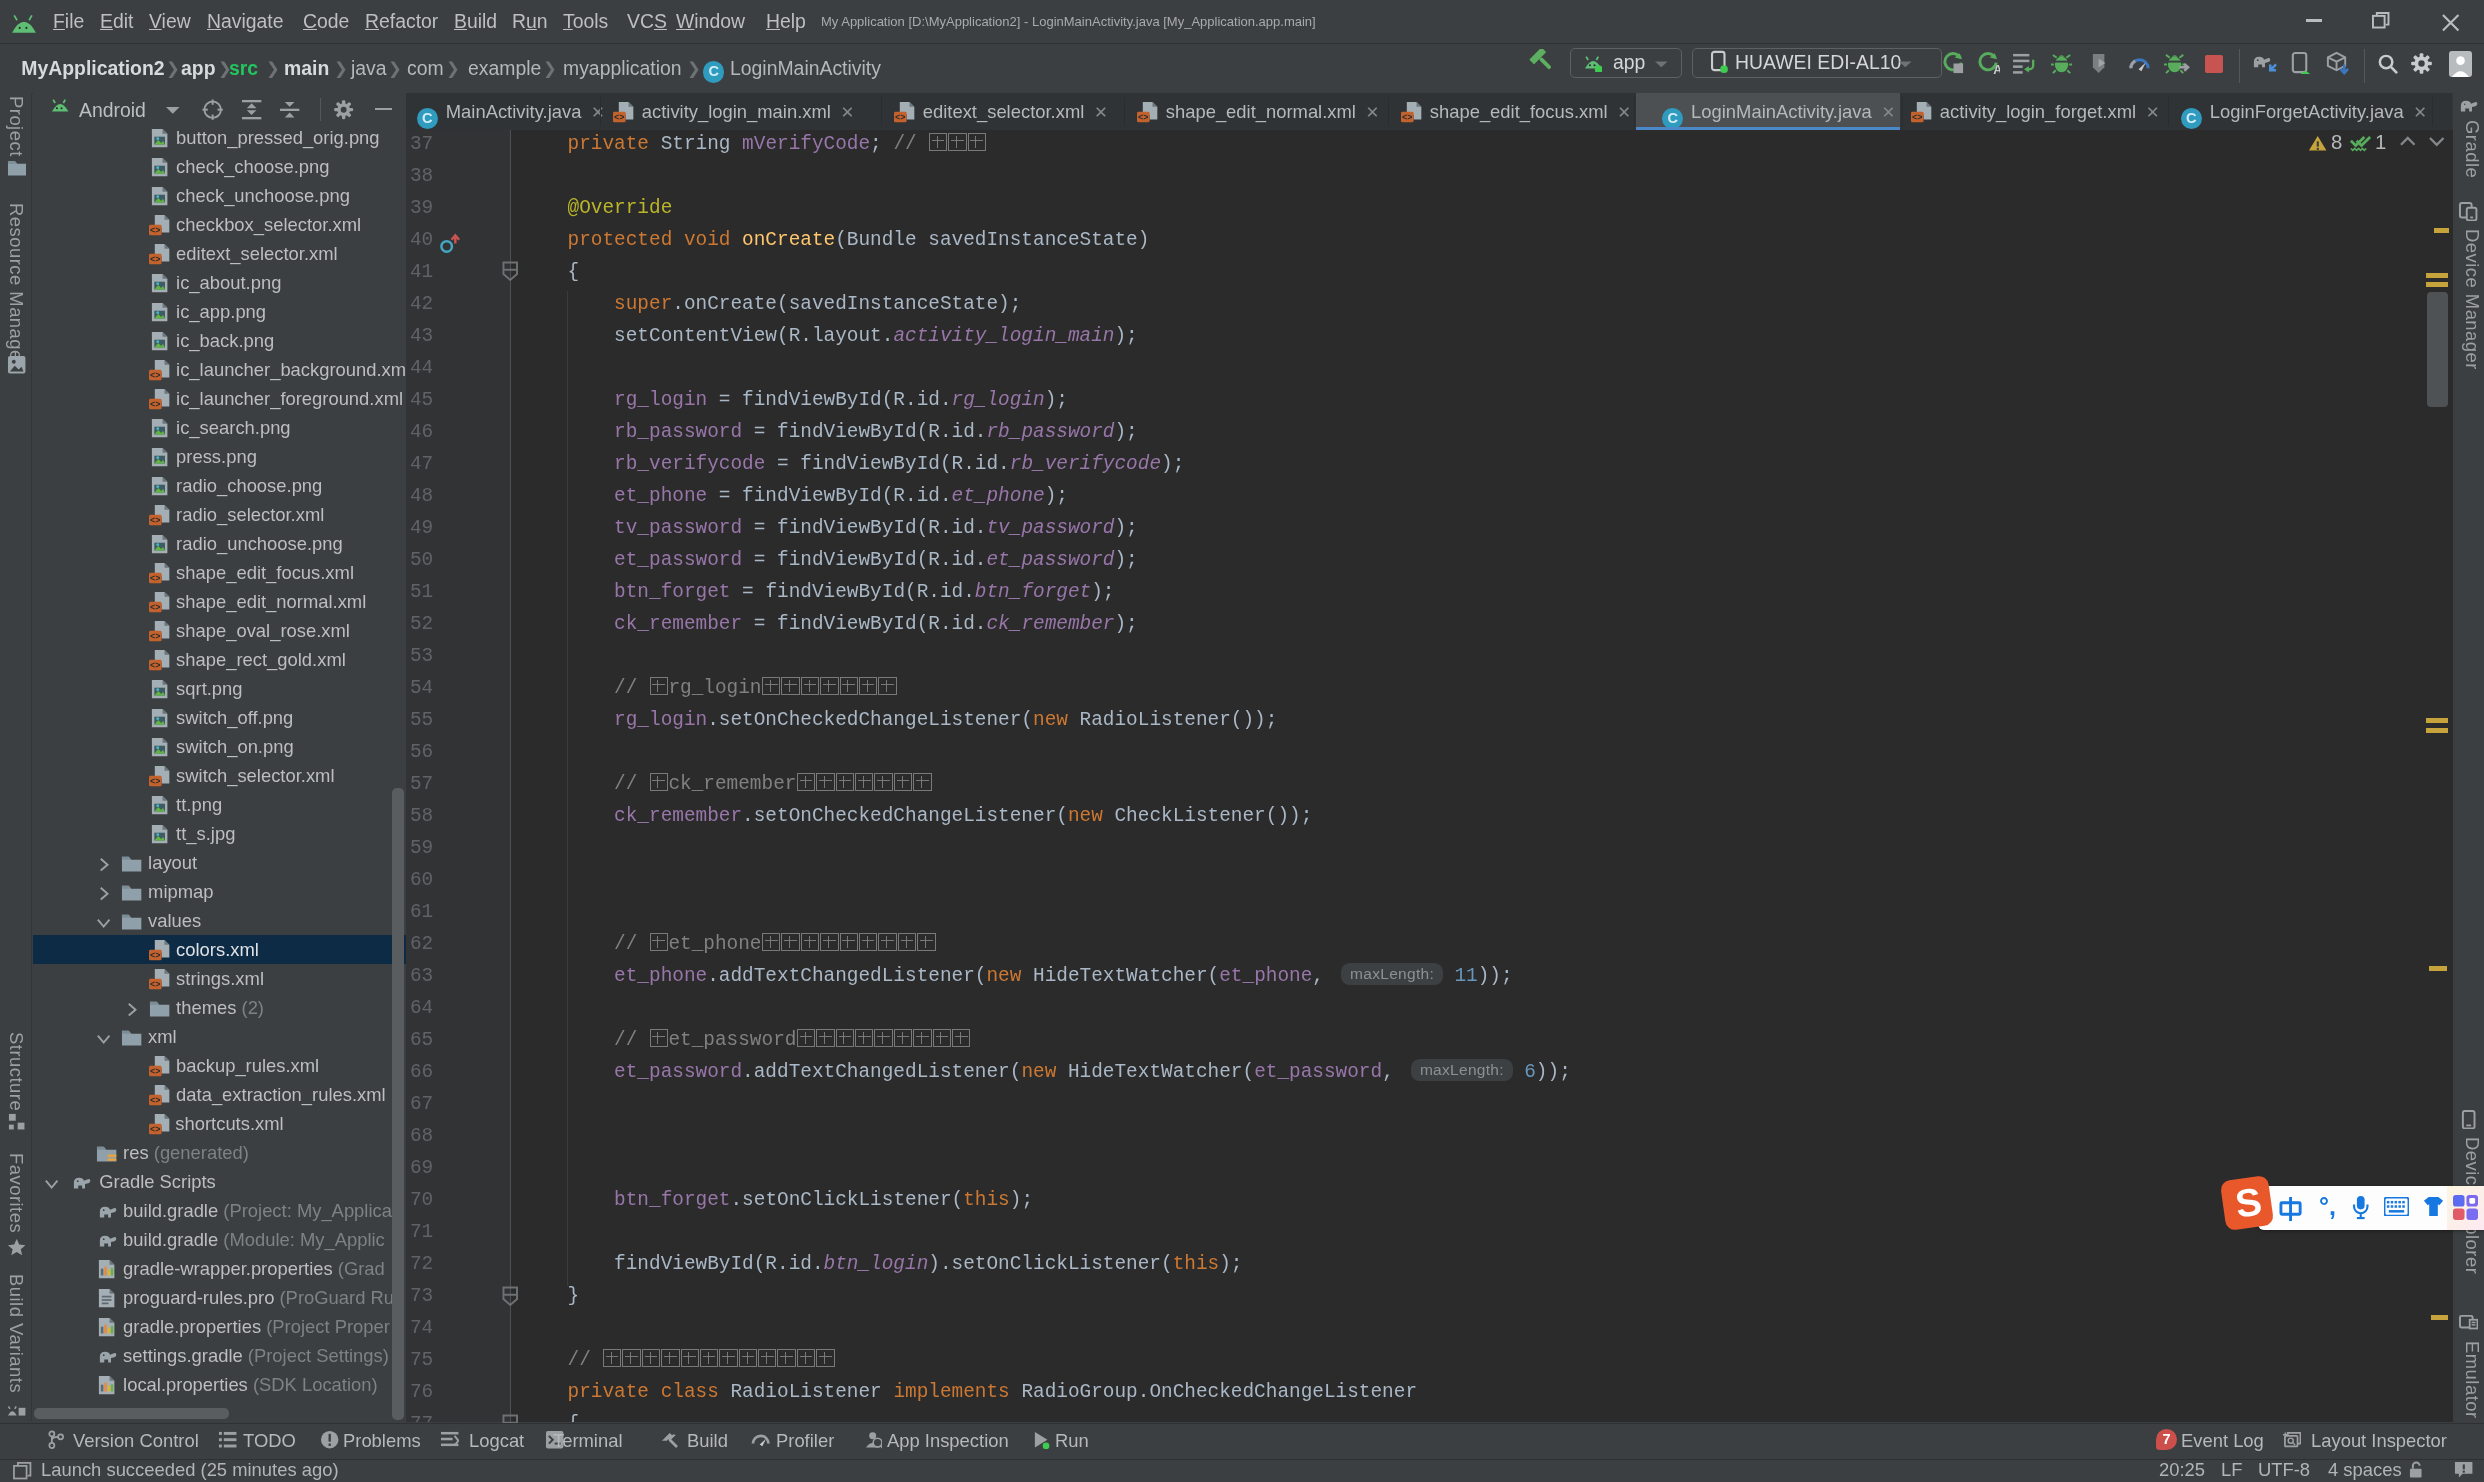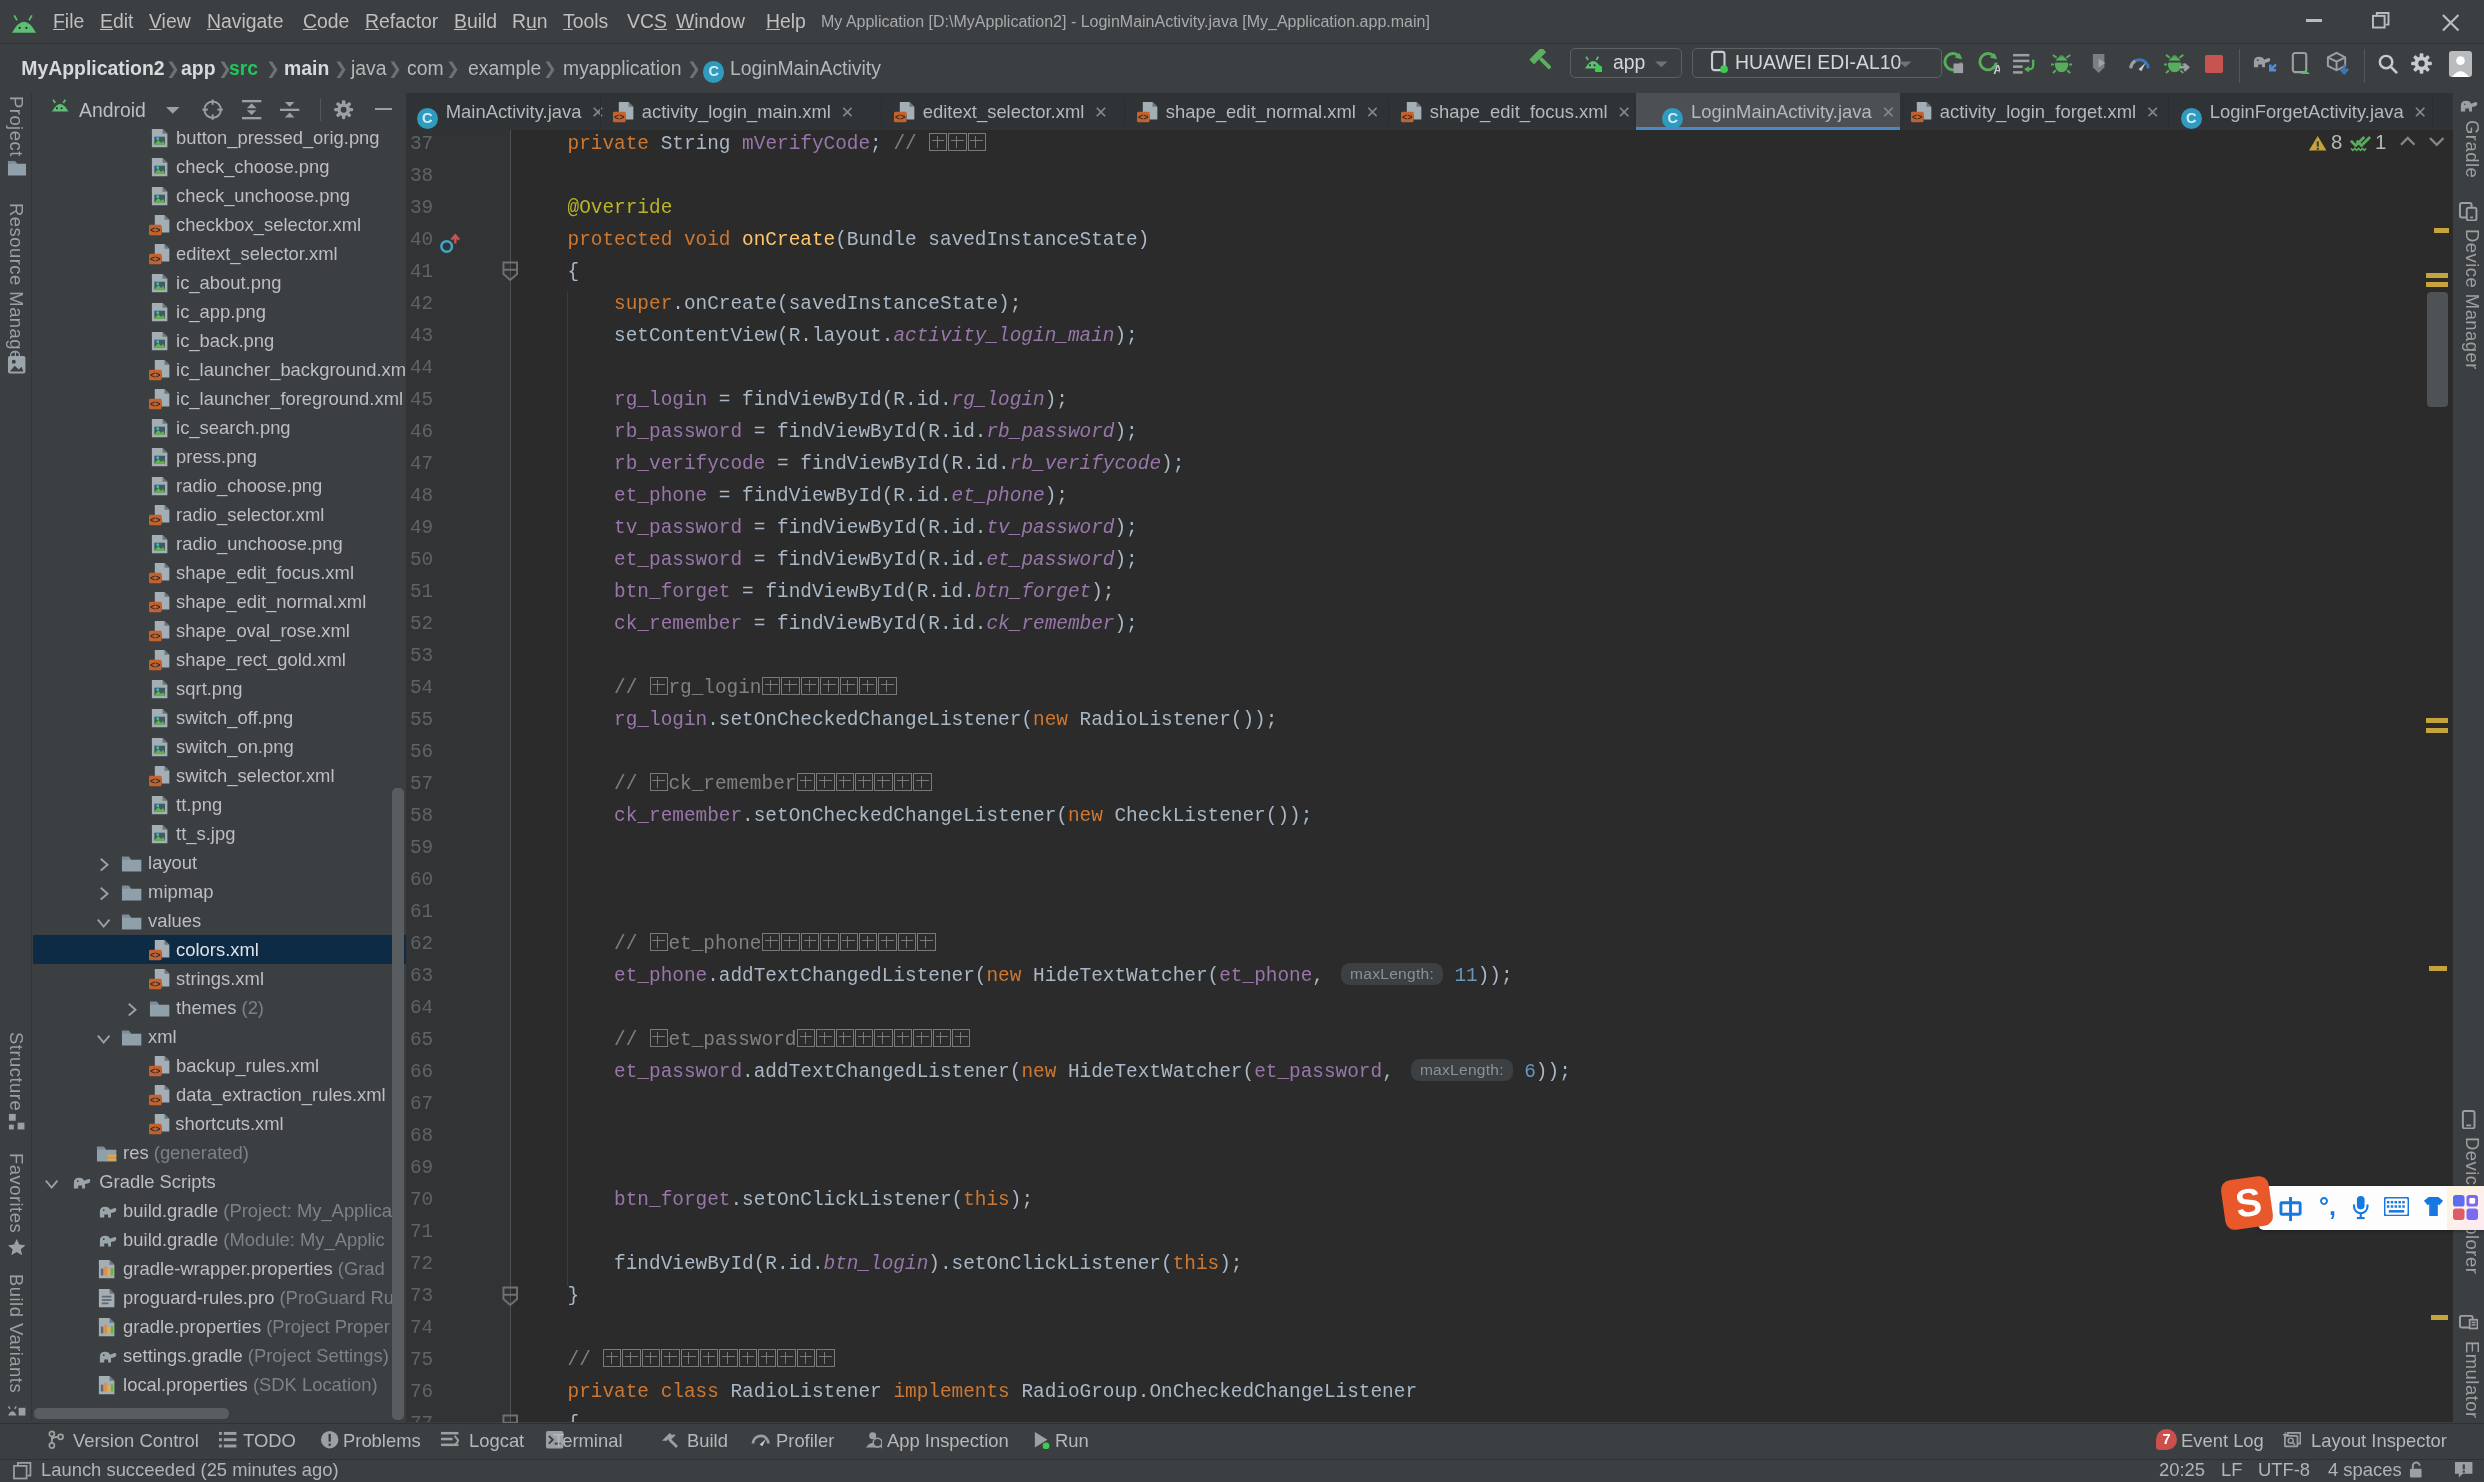--- a/index.html
+++ b/index.html
@@ -1,21 +1,21 @@
 <!DOCTYPE html>
 <html><head><meta charset="utf-8"><style>
 *{margin:0;padding:0;box-sizing:border-box}
 html,body{width:2484px;height:1483px;overflow:hidden;background:#2b2b2b;
  font-family:"Liberation Sans",sans-serif;-webkit-font-smoothing:antialiased}
 .abs{position:absolute}
 #root{position:relative;width:2484px;height:1483px;background:#3c3f41}
 
 #title{left:0;top:0;width:2484px;height:44px;background:#3c3f41;border-bottom:1px solid #2e3032}
 .menu{position:absolute;top:0;height:43px;line-height:43px;color:#bdbfc1;font-size:19.4px}
-#wtitle{position:absolute;left:821px;top:0;height:43px;line-height:43px;color:#a8abad;font-size:16px}
+#wtitle{position:absolute;left:821px;top:0;height:43px;line-height:43px;color:#a8abad;font-size:13px}
 
 #tbar{left:0;top:45px;width:2484px;height:49px;background:#3c3f41;border-bottom:1px solid #2e3032}
 .crumb{position:absolute;top:0;height:47px;line-height:47px;font-size:19.4px;color:#b4b8ba}
 .crumbsep{color:#6e7274;font-size:16.5px}
 .cbox{position:absolute;top:48px;height:30px;border:1px solid #5e6163;border-radius:4.9px;color:#d4d7d9;font-size:19.4px;line-height:28px}
 
 #lstripe{left:0;top:93px;width:32px;height:1328px;background:#3c3f41;border-right:1px solid #333638}
 #rstripe{left:2452px;top:93px;width:32px;height:1328px;background:#3c3f41;border-left:1px solid #333638}
 .vtext{position:absolute;writing-mode:vertical-rl;color:#9da0a2;font-size:18.4px;letter-spacing:0.5px}
 

